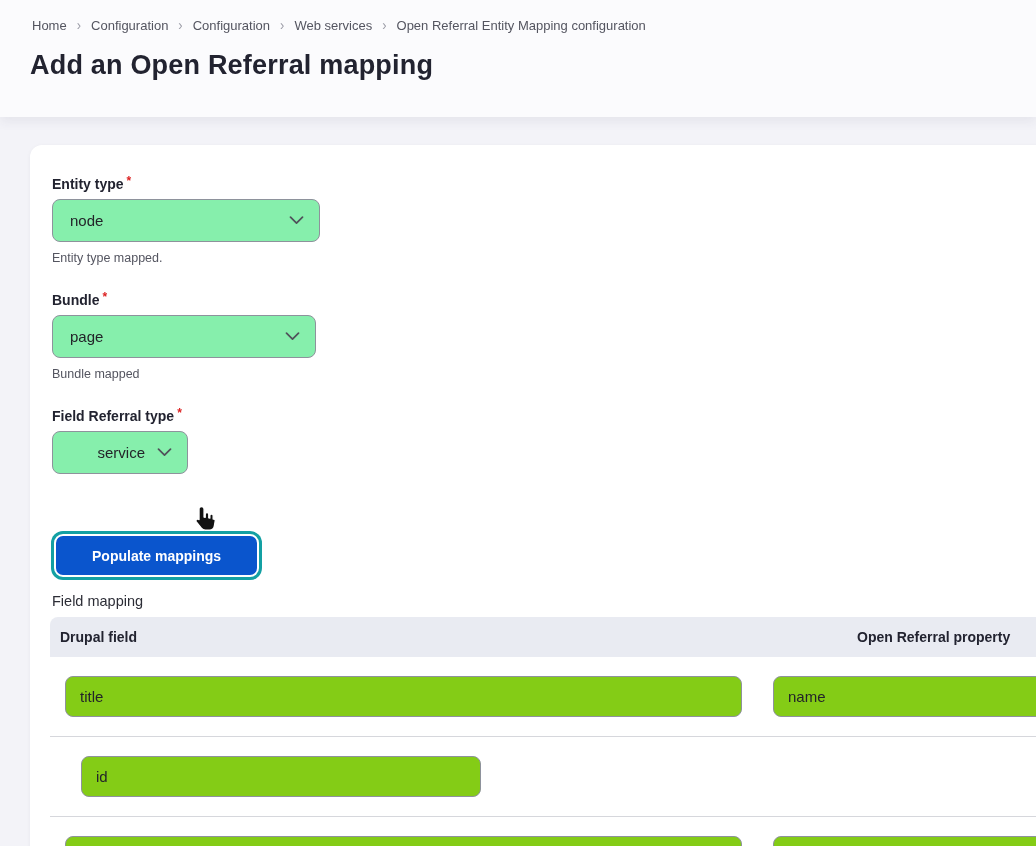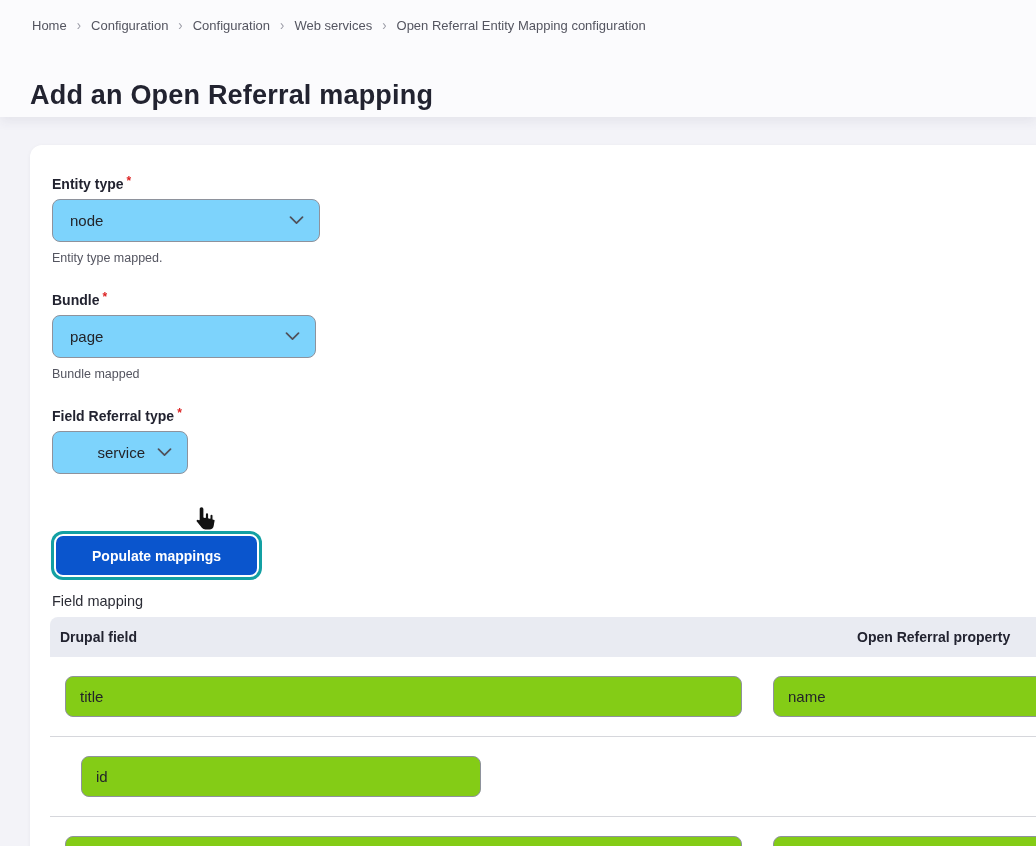--- a/index.html
+++ b/index.html
@@ -30,21 +30,21 @@
     align-items: center;
     gap: 10px;
     font-size: 13px;
     color: #545560;
     white-space: nowrap;
   }
   .crumb { color: #545560; text-decoration: none; cursor: pointer; }
   .crumb-sep { color: #9a9ba6; font-size: 13px; transform: scaleY(1.1); }
   .page-title {
     position: absolute;
-    top: 80px; left: 30px;
+    top: 50px; left: 30px;
     font-size: 27px;
     font-weight: 600;
     letter-spacing: 0.2px;
     color: #222330;
   }
 
   
   .card {
     position: absolute;
     top: 145px; left: 30px;
@@ -72,21 +72,21 @@
     margin-left: 3px;
     font-weight: 700;
   }
   .select-box {
     display: flex;
     align-items: center;
     justify-content: space-between;
     height: 43px;
     border: 1px solid #8e929c;
     border-radius: 8px;
-    background: #7dd3fc;
+    background: #86efac;
     padding: 0 15px 0 17px;
     font-size: 15px;
     color: #232429;
     cursor: pointer;
   }
   .select-box .chevron { flex: 0 0 auto; margin-left: 12px; display: flex; }
   .sel-entity { width: 268px; }
   .sel-bundle { width: 264px; }
   .sel-ortype { width: 136px; justify-content: flex-end; }
   .help-text {

